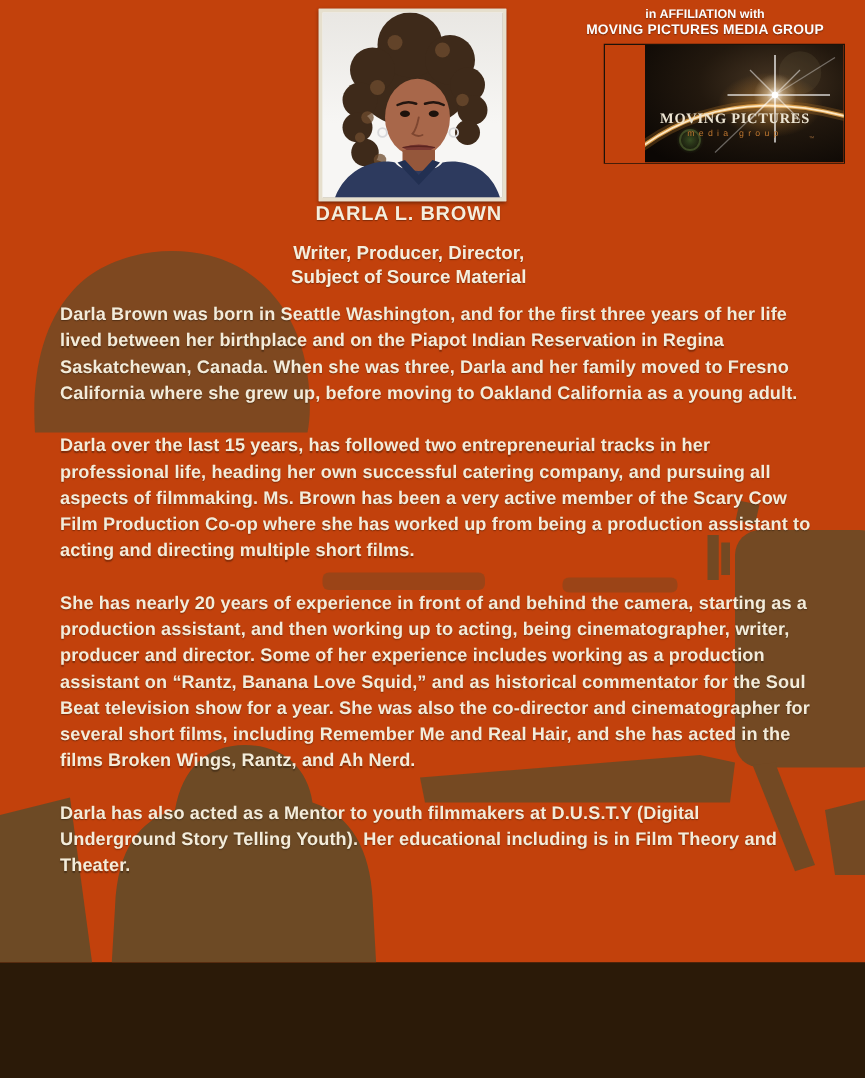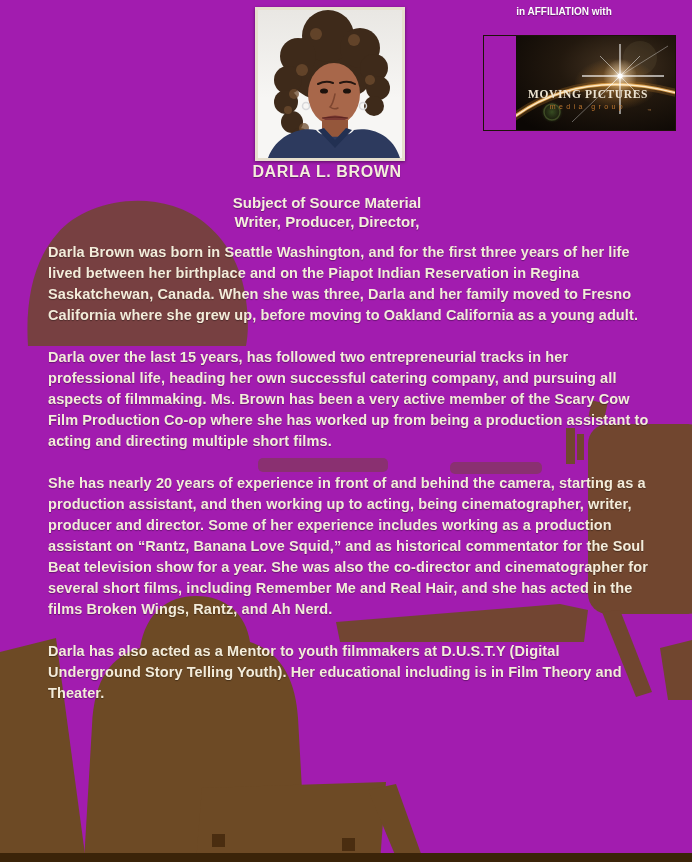--- a/index.html
+++ b/index.html
@@ -1,18 +1,18 @@
 <!DOCTYPE html>
 <html><head>
 <meta charset="utf-8">
 <style>
   html,body{margin:0;padding:0;background:#2b1a08;}
   .page{
-    position:relative;width:692px;height:862px;overflow:hidden;
-    background:#a21caf;
+    position:relative;width:692px;height:770px;overflow:hidden;
+    background:#c2410c;
     font-family:"Liberation Sans",sans-serif;
   }
   .bg-svg{position:absolute;left:0;top:0;width:692px;height:862px;}
 
   
   .affiliation{
     position:absolute;top:6px;left:455px;width:218px;text-align:center;
     color:#fdfdfd;font-weight:bold;text-shadow:0 1px 1px rgba(0,0,0,.4);
   }
   .aff-line1{font-size:10px;line-height:12px;}
@@ -88,20 +88,21 @@
     </g>
 
     <rect x="212" y="834" width="13" height="13" fill="#4a2d10"></rect>
     <rect x="342" y="838" width="13" height="13" fill="#4a2d10"></rect>
 
     <rect x="0" y="853" width="692" height="9" fill="#3b2409"></rect>
   </svg>
 
   <div class="affiliation">
     <div class="aff-line1">in AFFILIATION with</div>
+    <div class="aff-line2">MOVING PICTURES MEDIA GROUP</div>
   </div>
 
   <div class="logo">
     <svg viewBox="0 0 159 94" xmlns="http://www.w3.org/2000/svg">
       <defs>
         <radialGradient id="lg-bg" cx="65%" cy="32%" r="85%">
           <stop offset="0%" stop-color="#453categ421"></stop>
         </radialGradient>
         <radialGradient id="lg-bg2" cx="65%" cy="32%" r="85%">
           <stop offset="0%" stop-color="#463523"></stop>
@@ -200,22 +201,22 @@
       <circle cx="105" cy="96" r="3.5" fill="none" stroke="#d8d8da" stroke-width="1.5"></circle>
 
       <path d="M64,110 L64,127 Q77,133 90,127 L90,110 Z" fill="#95573b"></path>
       <path d="M10,148 C20,122 46,117 58,120 C64,129 90,129 96,120 C110,117 134,122 142,148 Z" fill="#2d3a5e"></path>
       <path d="M60,120 L77,138 L94,120 L88,118 L77,130 L66,118 Z" fill="#223052"></path>
     </svg>
   </div>
 
   <div class="profile">
     <div class="person-name">DARLA L. BROWN</div>
+    <div class="person-role">Writer, Producer, Director,</div>
     <div class="person-role">Subject of Source Material</div>
-    <div class="person-role">Writer, Producer, Director,</div>
   </div>
 
   <div class="bio">
     <p>Darla Brown was born in Seattle Washington, and for the first three years of her life lived between her birthplace and on the Piapot Indian Reservation in Regina Saskatchewan, Canada. When she was three, Darla and her family moved to Fresno California where she grew up, before moving to Oakland California as a young adult.</p>
     <p>Darla over the last 15 years, has followed two entrepreneurial tracks in her professional life, heading her own successful catering company, and pursuing all aspects of filmmaking.  Ms. Brown has been a very active member of the Scary Cow Film Production Co-op where she has worked up from being a production assistant to acting and directing multiple short films.</p>
     <p>She has nearly 20 years of experience in front of and behind the camera, starting as a production assistant, and then working up to acting, being cinematographer, writer, producer and director. Some of her experience includes working as a production assistant on “Rantz, Banana Love Squid,” and as historical commentator for the Soul Beat television show for a year. She was also the co-director and cinematographer for several short films, including Remember Me and Real Hair, and she has acted in the films Broken Wings, Rantz, and Ah Nerd.</p>
     <p>Darla has also acted as a Mentor to youth filmmakers at D.U.S.T.Y (Digital Underground Story Telling Youth). Her educational including is in Film Theory and Theater.</p>
   </div>
 
 </div>

